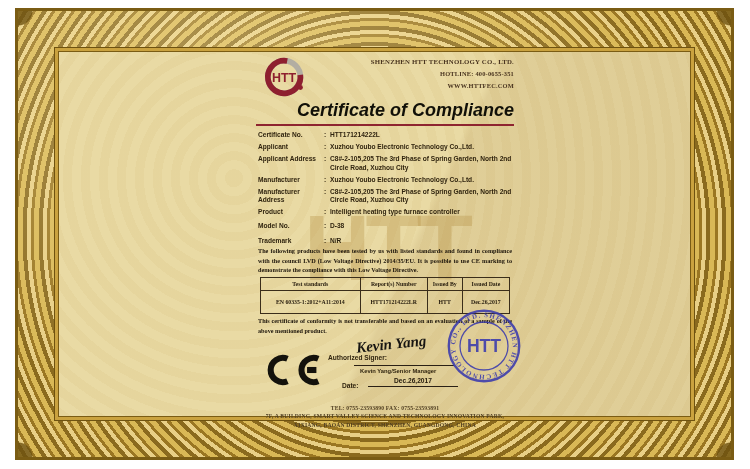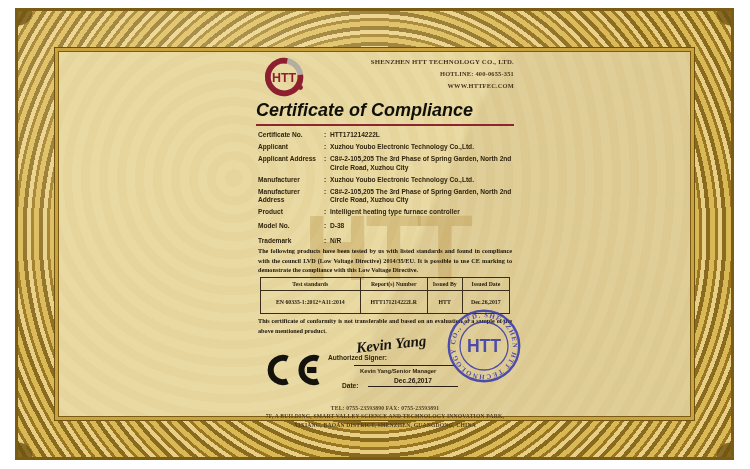--- a/index.html
+++ b/index.html
@@ -27,21 +27,21 @@
   .watermark{position:absolute;left:-10px;top:148px;width:280px;text-align:center;
              font-family:"Liberation Sans",sans-serif;font-weight:bold;font-size:92px;
              letter-spacing:-5px;color:rgba(176,136,56,.30);user-select:none;}
   
   .hdr{position:absolute;left:0;top:4px;width:100%;height:52px;}
   .logo{position:absolute;left:2px;top:2px;width:58px;height:46px;}
   .cotext{position:absolute;right:0;top:6px;text-align:right;
           font-family:"Liberation Serif",serif;font-weight:bold;color:#4a3520;}
   .co-name{font-size:6.8px;letter-spacing:.2px;margin-bottom:5px;}
   .co-line{font-size:6.4px;letter-spacing:.2px;margin-bottom:5px;}
-  .title{position:absolute;left:0;top:52px;width:100%;text-align:left;
+  .title{position:absolute;left:0;top:52px;width:100%;text-align:right;
          font-family:"Liberation Sans",sans-serif;font-style:italic;font-weight:bold;
          font-size:18px;color:#111008;letter-spacing:0;}
   .rule{position:absolute;left:0;top:76px;width:100%;height:2px;background:#8e2430;}
   
   .fields{position:absolute;left:2px;top:83px;width:254px;}
   .frow{display:flex;align-items:flex-start;margin-bottom:3.5px;
         font-size:6.6px;font-weight:bold;color:#30240f;line-height:1.3;}
   .flabel{width:62px;flex:0 0 62px;}
   .fcolon{width:10px;flex:0 0 10px;text-align:center;}
   .fvalue{flex:1;}

